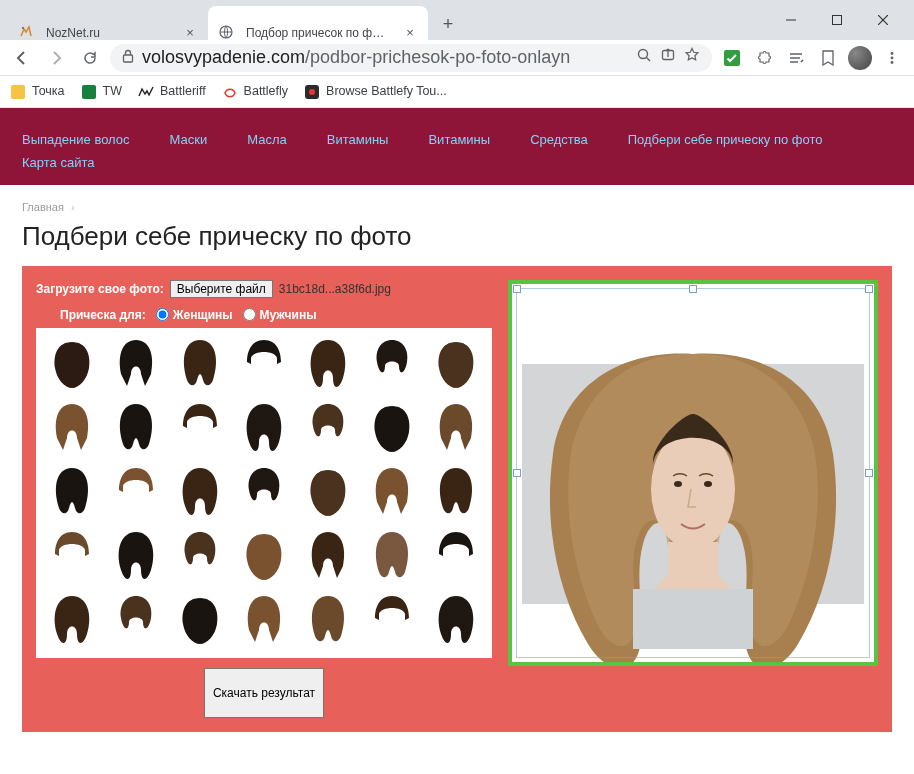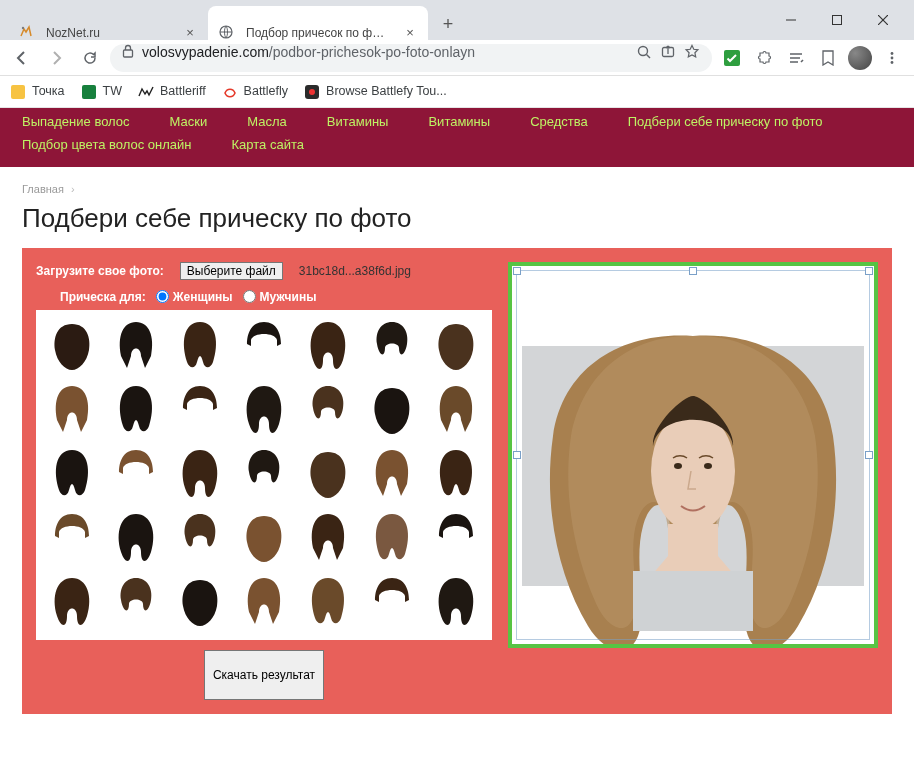--- a/index.html
+++ b/index.html
@@ -14,47 +14,47 @@
 .tab-title { flex: 1; white-space: nowrap; overflow: hidden; text-overflow: ellipsis; }
 .tab-close { width: 16px; height: 16px; display: flex; align-items: center; justify-content: center; color: #555; font-size: 13px; cursor: pointer; }
 .newtab { width: 28px; height: 28px; display: flex; align-items: center; justify-content: center; font-size: 18px; color: #555; margin-left: 6px; margin-bottom: 2px; }
 .win-controls { margin-left: auto; display: flex; gap: 0; align-self: stretch; }
 .win-btn { width: 46px; display: flex; align-items: center; justify-content: center; color: #333; }
 
 
 .addrbar { background: #fff; height: 36px; display: flex; align-items: center; padding: 0 8px; gap: 6px; border-bottom: 1px solid #e0e0e0; }
 .nav-ico { width: 28px; height: 28px; display: flex; align-items: center; justify-content: center; color: #5f6368; border-radius: 50%; }
 .nav-ico.disabled { color: #b0b0b0; }
-.addr { flex: 1; background: #f1f3f4; border-radius: 14px; height: 28px; display: flex; align-items: flex-start; padding: 0 12px; gap: 8px; color: #5f6368; font-size: 14px; }
+.addr { flex: 1; background: #f1f3f4; border-radius: 14px; height: 28px; display: flex; align-items: center; padding: 0 12px; gap: 8px; color: #5f6368; font-size: 18px; }
 .addr-url { flex: 1; white-space: nowrap; overflow: hidden; }
 .addr-url .dark { color: #202124; }
 .ext-icons { display: flex; gap: 4px; align-items: center; }
 .ext-ico { width: 28px; height: 28px; display: flex; align-items: center; justify-content: center; color: #5f6368; }
 .avatar { width: 24px; height: 24px; border-radius: 50%; background: radial-gradient(circle at 30% 30%, #888, #444); }
 
 
 .bmbar { background: #fff; height: 32px; display: flex; align-items: center; padding: 0 10px; gap: 16px; border-bottom: 1px solid #e5e5e5; font-size: 12.5px; color: #3c4043; }
 .bm { display: flex; gap: 6px; }
 .bm-ic { width: 16px; height: 16px; display: inline-flex; align-items: center; justify-content: center; }
 
 
-.sitenav { background: #8e1538; color: #bef264; padding: 2px 22px 10px; font-size: 13px; line-height: 1.8; }
+.sitenav { background: #8e1538; color: #7dd3fc; padding: 20px 22px 10px; font-size: 13px; line-height: 1.8; }
 .sitenav-row { display: flex; gap: 40px; }
 
 
 .content { padding: 16px 22px; overflow: auto; height: calc(774px - 40px - 36px - 32px - 44px); }
 .crumbs { font-size: 11px; color: #999; margin-bottom: 8px; }
 .crumb-sep { color: #bbb; margin: 0 4px; }
 h1.page-title { font-size: 26px; font-weight: 400; color: #222; margin-bottom: 14px; }
 
 .panel { background: #e8605a; padding: 14px; display: flex; gap: 16px; }
 .left { flex: 1; }
 .right { width: 370px; }
 
-.upload-row { color: #fff; font-size: 12px; font-weight: 700; display: flex; align-items: center; gap: 16px; margin-bottom: 10px; }
+.upload-row { color: #fff; font-size: 12px; font-weight: 700; display: flex; align-items: center; gap: 6px; margin-bottom: 10px; }
 .file-btn { background: #efefef; border: 1px solid #767676; padding: 1px 6px; font-size: 12px; color: #000; font-weight: 400; }
 .file-name { color: #333; font-weight: 400; font-size: 12px; }
 
 .gender-row { color: #fff; font-size: 12px; font-weight: 700; display: flex; align-items: center; gap: 4px; margin-bottom: 6px; padding-left: 24px; }
 .gender-row input { margin-left: 6px; }
 
 .hair-grid-wrap { background: #fff; height: 330px; overflow-y: scroll; padding: 6px; }
 .hair-grid { display: grid; grid-template-columns: repeat(7, 1fr); gap: 6px 4px; }
 .hair-cell { width: 100%; height: 58px; display: flex; justify-content: center; align-items: flex-start; }
 .hair-cell svg { width: 100%; height: 100%; }
@@ -239,21 +239,20 @@
   <div class="sitenav-row">
     <span>Выпадение волос</span>
     <span>Маски</span>
     <span>Масла</span>
     <span>Витамины</span>
     <span>Витамины</span>
     <span>Средства</span>
     <span>Подбери себе прическу по фото</span>
   </div>
   <div class="sitenav-row">
-    <span>Подбор цвета волос онлайн</span>
     <span>Карта сайта</span>
   </div>
 </div>
 
 <div class="content">
   <div class="crumbs">
     <span>Главная</span>
     <span class="crumb-sep">›</span>
   </div>
   <h1 class="page-title">Подбери себе прическу по фото</h1>

